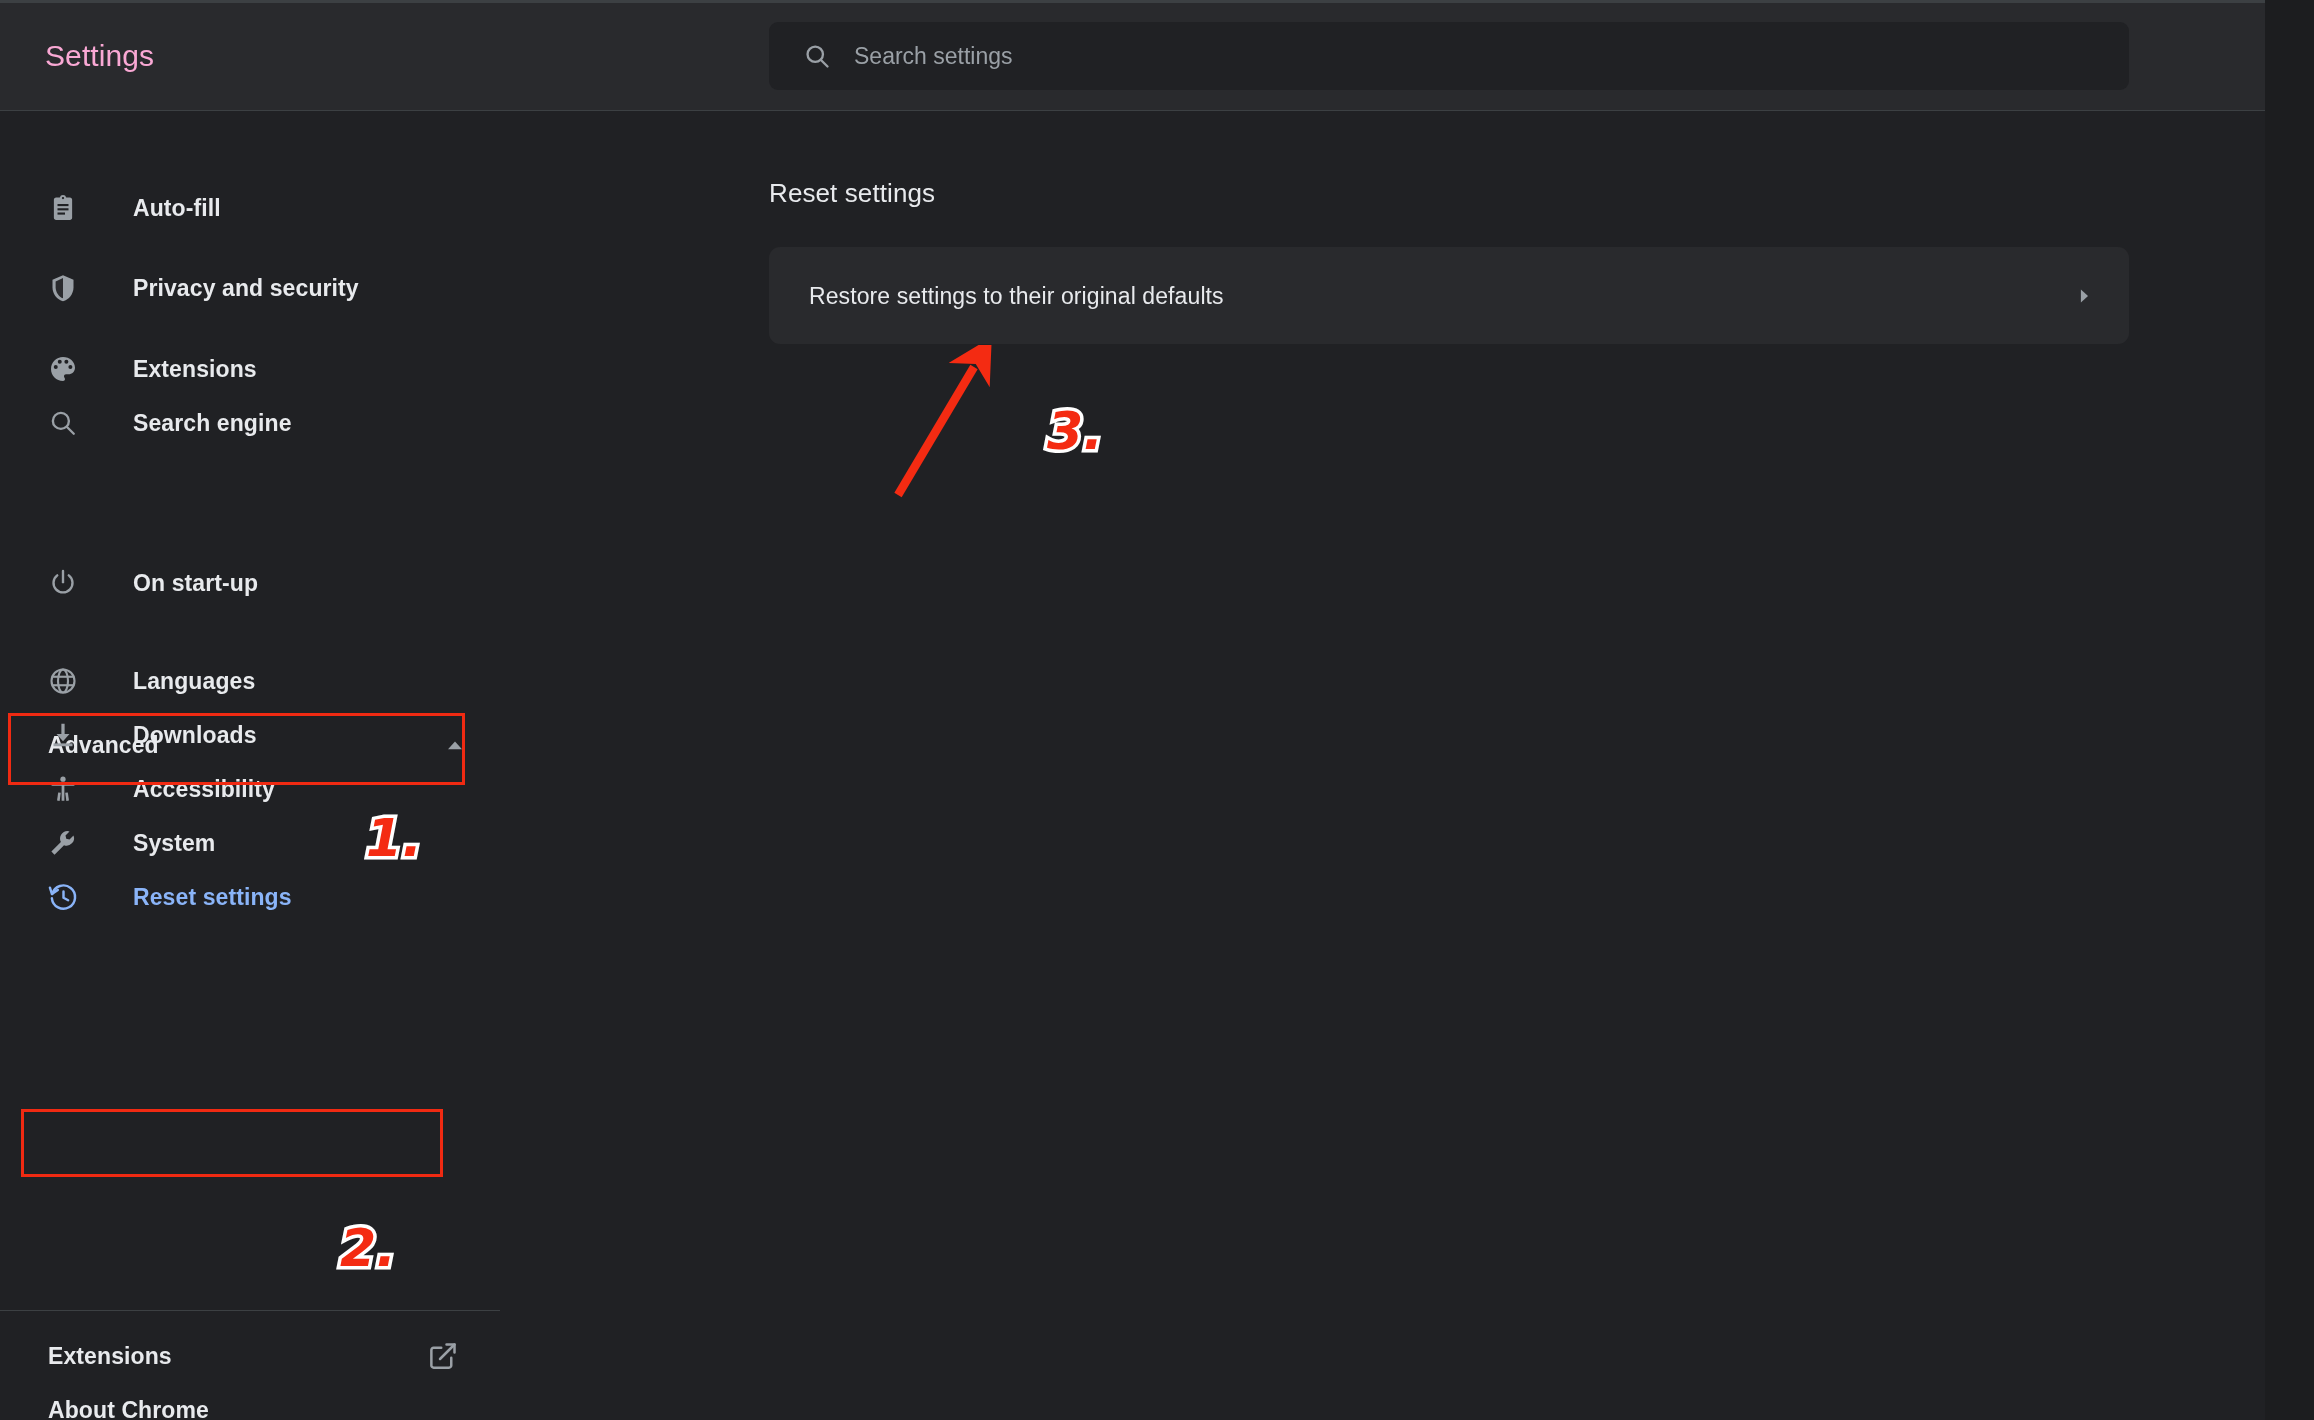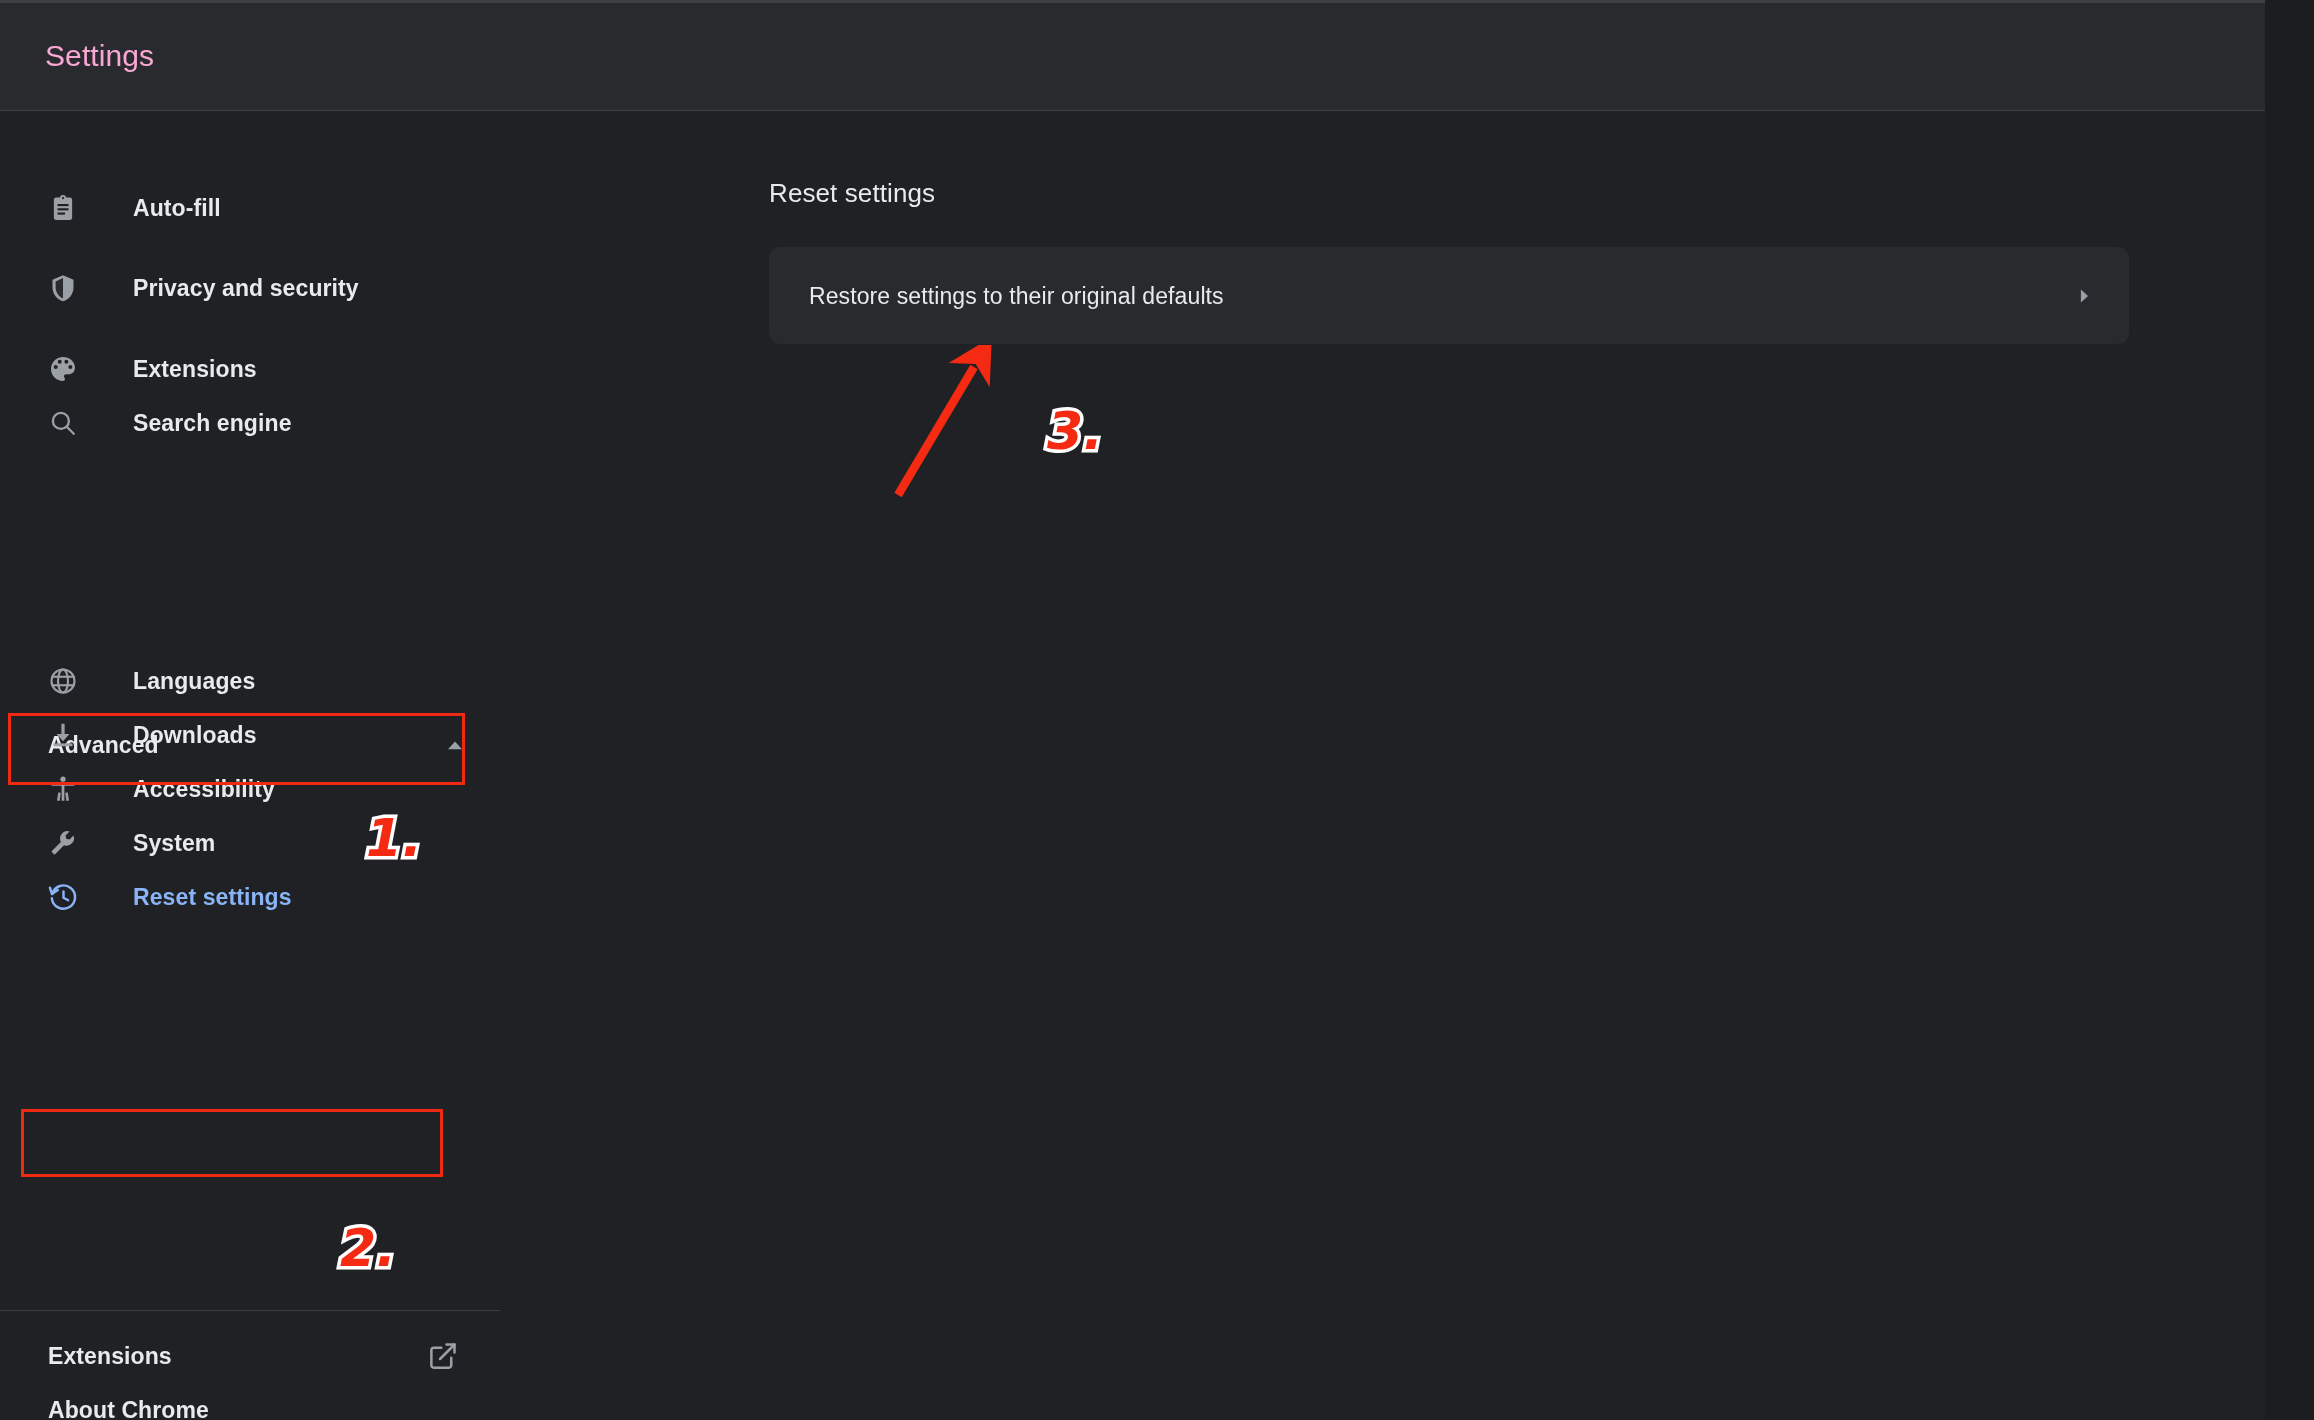--- a/index.html
+++ b/index.html
@@ -301,20 +301,29 @@
 </head>
 <body>
 
 <div id="app">
 
   <div class="topbar">
     <div class="topbar-edge-top"></div>
 
     <div class="settings-title">Settings</div>
 
+    <div class="search-box">
+      <span class="search-icon">
+        <svg width="28" height="28" viewBox="0 0 24 24" fill="none" stroke="#9aa0a6" stroke-width="2">
+          <circle cx="10.5" cy="10.5" r="6.6"></circle>
+          <line x1="15.4" y1="15.4" x2="21" y2="21" stroke-linecap="round"></line>
+        </svg>
+      </span>
+      <span class="search-placeholder">Search settings</span>
+    </div>
   </div>
 
   <div class="sidebar">
 
 
     <div class="nav-item" style="top:73px;">
       <span class="nav-icon">
         <svg width="30" height="30" viewBox="0 0 24 24" fill="#9aa0a6">
           <path d="M17.5 3.5h-2.9A2.8 2.8 0 0 0 12 1.6a2.8 2.8 0 0 0-2.6 1.9H6.5c-1 0-1.8.8-1.8 1.8v14.4c0 1 .8 1.8 1.8 1.8h11c1 0 1.8-.8 1.8-1.8V5.3c0-1-.8-1.8-1.8-1.8zM12 3.1c.5 0 .9.4.9.9s-.4.9-.9.9-.9-.4-.9-.9.4-.9.9-.9z"></path>
           <rect x="7.6" y="8.8" width="8.8" height="1.7" fill="#202124"></rect>
@@ -348,20 +357,29 @@
       <span class="nav-icon">
         <svg width="30" height="30" viewBox="0 0 24 24" fill="none" stroke="#9aa0a6" stroke-width="1.9">
           <circle cx="10.3" cy="10.3" r="6.4"></circle>
           <line x1="15.2" y1="15.2" x2="20.6" y2="20.6" stroke-linecap="round"></line>
         </svg>
       </span>
       <span class="nav-label">Search engine</span>
     </div>
 
 
+    <div class="nav-item" style="top:448px;">
+      <span class="nav-icon">
+        <svg width="30" height="30" viewBox="0 0 24 24" fill="none" stroke="#9aa0a6" stroke-width="1.9" stroke-linecap="round">
+          <path d="M7.4 5.9a7.6 7.6 0 1 0 9.2 0"></path>
+          <line x1="12" y1="2.4" x2="12" y2="11.3"></line>
+        </svg>
+      </span>
+      <span class="nav-label">On start-up</span>
+    </div>
 
     <div class="advanced-row">
       <span class="advanced-label">Advanced</span>
       <span class="advanced-chevron">
         <svg width="24" height="24" viewBox="0 0 24 24" fill="#9aa0a6">
           <path d="M12 8.6 19 16.2H5z"></path>
         </svg>
       </span>
     </div>
 

